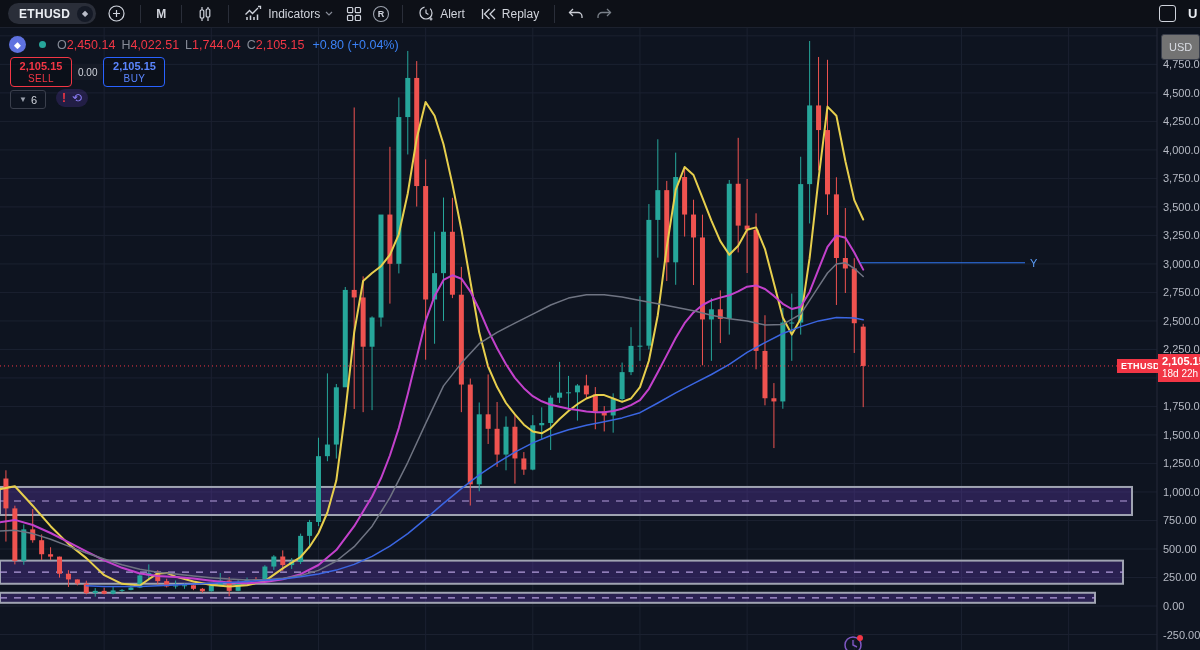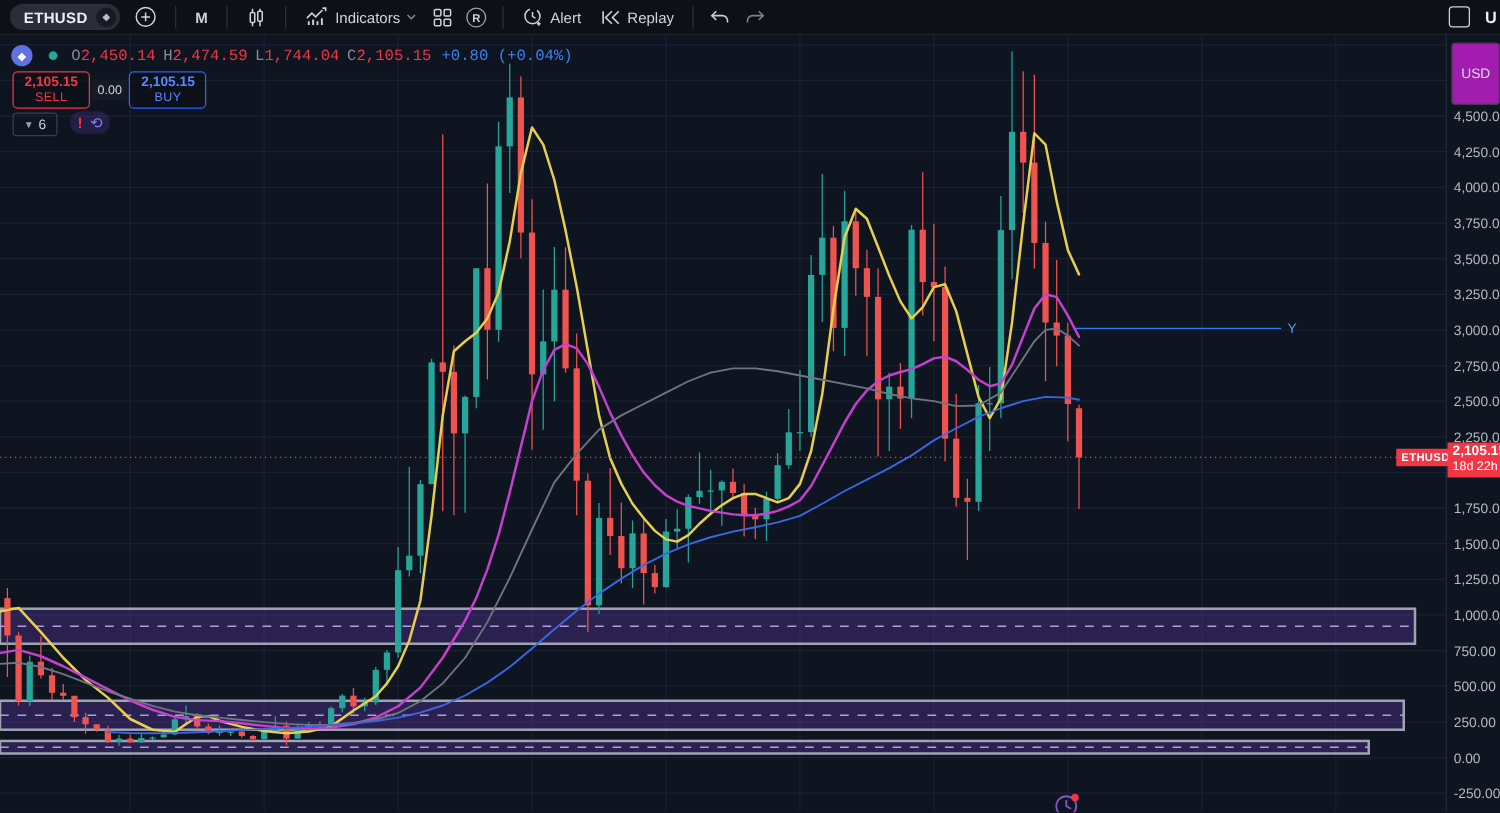--- a/index.html
+++ b/index.html
@@ -18,21 +18,21 @@
     align-items:center;justify-content:center;color:#b9bdc9;font-size:8px;}
   .icon-svg{display:block;}
   #tb-right{position:absolute;right:0;top:0;height:27px;display:flex;align-items:center;}
   #fullscreen-box{width:15px;height:15px;border:1.5px solid #cfd3dc;border-radius:3px;margin-right:12px;}
   #tb-user{color:#eceff4;font-size:13px;font-weight:bold;width:12px;overflow:hidden;}
   
   #legend{position:absolute;left:9px;top:36px;display:flex;align-items:center;gap:7px;z-index:20;
     font-size:13px;color:#d5d9e0;}
   #eth-logo{width:17px;height:17px;border-radius:50%;background:#5f72e0;color:#fff;display:flex;
     align-items:center;justify-content:center;font-size:9px;}
-  #legend .ohlc{display:flex;gap:6px;font-size:12.5px;margin-left:4px;font-family:Liberation Mono, monospace;}
+  #legend .ohlc{display:flex;gap:6px;font-size:12.5px;margin-left:4px;}
   #legend .lt{color:#868b97;}
   #legend .lv{color:#f23645;}
   #legend .chg{color:#3b82f6;margin-left:2px;}
   #status-dot{width:7px;height:7px;border-radius:50%;background:#26a69a;margin-left:6px;}
   
   #order-panel{position:absolute;left:10px;top:57px;display:flex;align-items:center;z-index:20;}
   .trade-btn{width:60px;height:28px;border-radius:4px;display:flex;flex-direction:column;
     align-items:center;justify-content:center;line-height:1.1;background:rgba(10,14,22,.6);}
   #sell-button{border:1px solid #f23645;color:#f23645;}
   #buy-button{border:1px solid #2962ff;color:#5b86ff;}
@@ -43,21 +43,21 @@
   #bar-widget{position:absolute;left:10px;top:90px;width:34px;height:17px;border:1px solid #3a3f4c;
     border-radius:3px;color:#d1d4dc;font-size:11px;display:flex;align-items:center;
     justify-content:center;gap:4px;z-index:20;}
   #bar-widget .chev{font-size:8px;color:#9aa0ac;}
   #warn-pill{position:absolute;left:56px;top:89px;height:18px;padding:0 6px;border-radius:9px;
     background:rgba(110,70,200,.22);display:flex;align-items:center;gap:6px;z-index:20;}
   #warn-icon{color:#f23645;font-weight:bold;font-size:12px;}
   #sync-icon{color:#8a7cf5;font-size:12px;}
   
   #usd-button{position:absolute;left:1161px;top:34px;border:1px solid #3a3f4c;border-radius:3px;
-    color:#dadde4;font-size:11px;padding:18px 7px;z-index:20;background:#a21caf;}
+    color:#dadde4;font-size:11px;padding:6px 7px;z-index:20;background:#737373;}
   #price-tag-box{position:absolute;left:1158px;top:354px;width:42px;height:27px;background:#f23645;
     color:#fff;z-index:22;padding:1px 0 0 4px;line-height:1.15;white-space:nowrap;overflow:hidden;}
   #price-tag-box .pp{font-size:11px;font-weight:bold;}
   #price-tag-box .cd{font-size:10px;}
   #series-tag{position:absolute;left:1117px;top:359px;background:#f23645;color:#fff;font-size:9px;
     font-weight:bold;padding:2px 4px;z-index:22;letter-spacing:.3px;}
   #chart-wrap{position:absolute;left:0;top:27px;width:1200px;height:623px;}
   svg text{font-family:"Liberation Sans",sans-serif;}
 </style>
 </head>
@@ -432,21 +432,21 @@
           <circle cx="860" cy="611" r="3" fill="#f23645"></circle>
         </g>
     </svg>
   </div>
 
   <div id="legend">
     <span id="eth-logo">◆</span>
     <span id="status-dot"></span>
     <span class="ohlc">
       <span><span class="lt">O</span><span class="lv">2,450.14</span></span>
-      <span><span class="lt">H</span><span class="lv">2,474.59</span></span>
+      <span><span class="lt">H</span><span class="lv">4,022.51</span></span>
       <span><span class="lt">L</span><span class="lv">1,744.04</span></span>
       <span><span class="lt">C</span><span class="lv">2,105.15</span></span>
       <span class="chg">+0.80 (+0.04%)</span>
     </span>
   </div>
 
   <div id="order-panel">
     <div class="trade-btn" id="sell-button">
       <span class="p">2,105.15</span>
       <span class="l">SELL</span>

